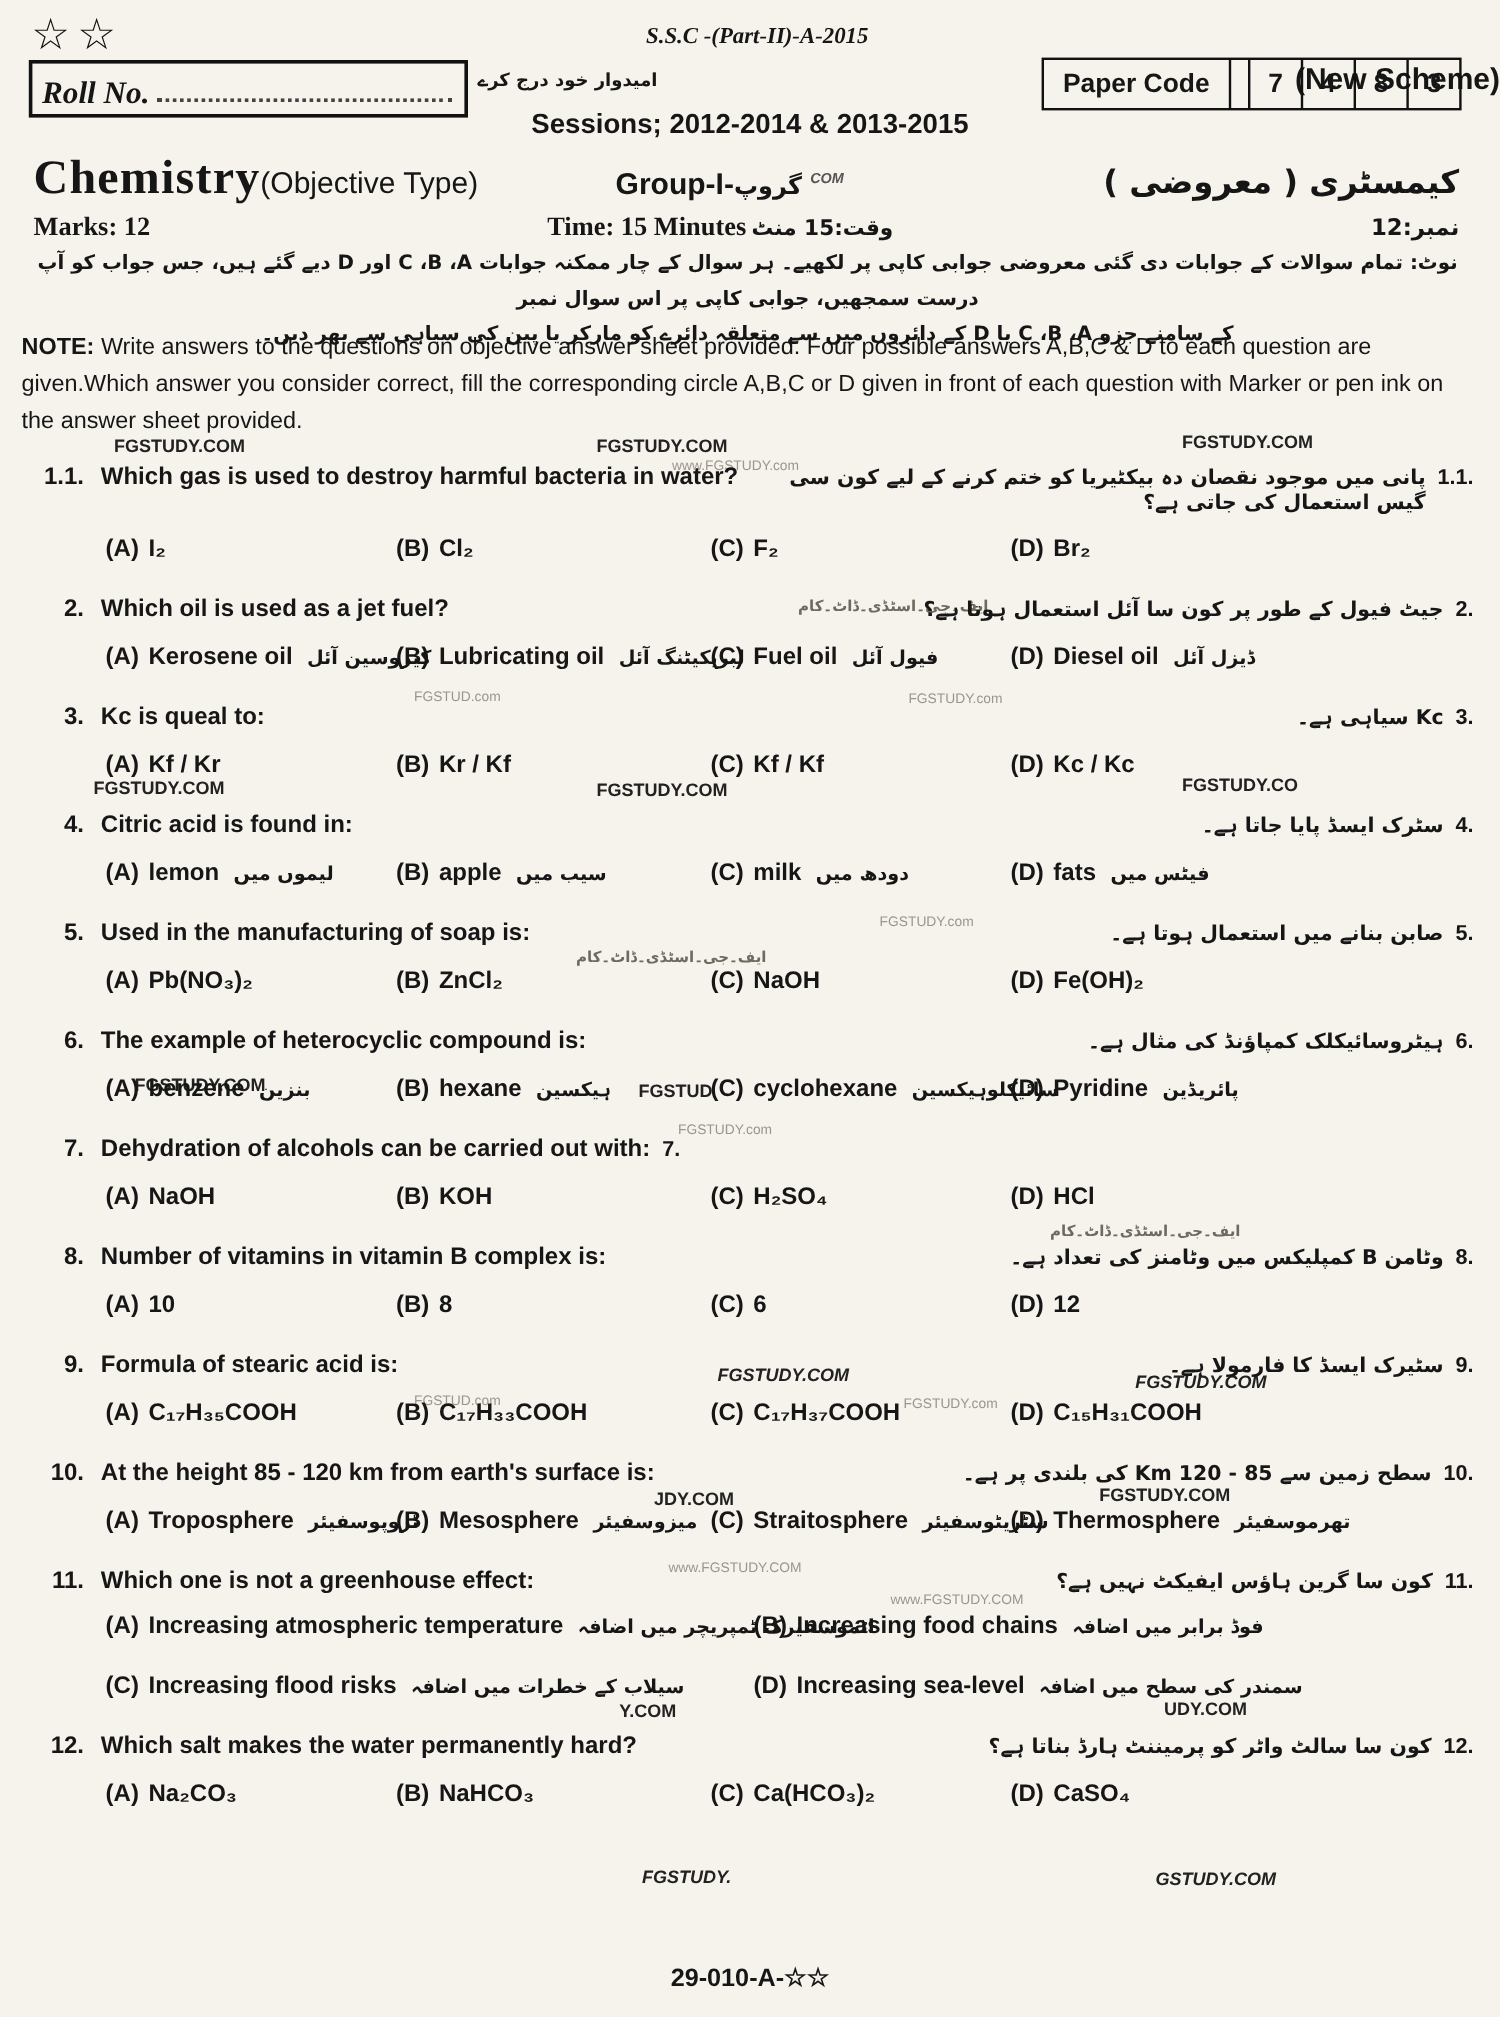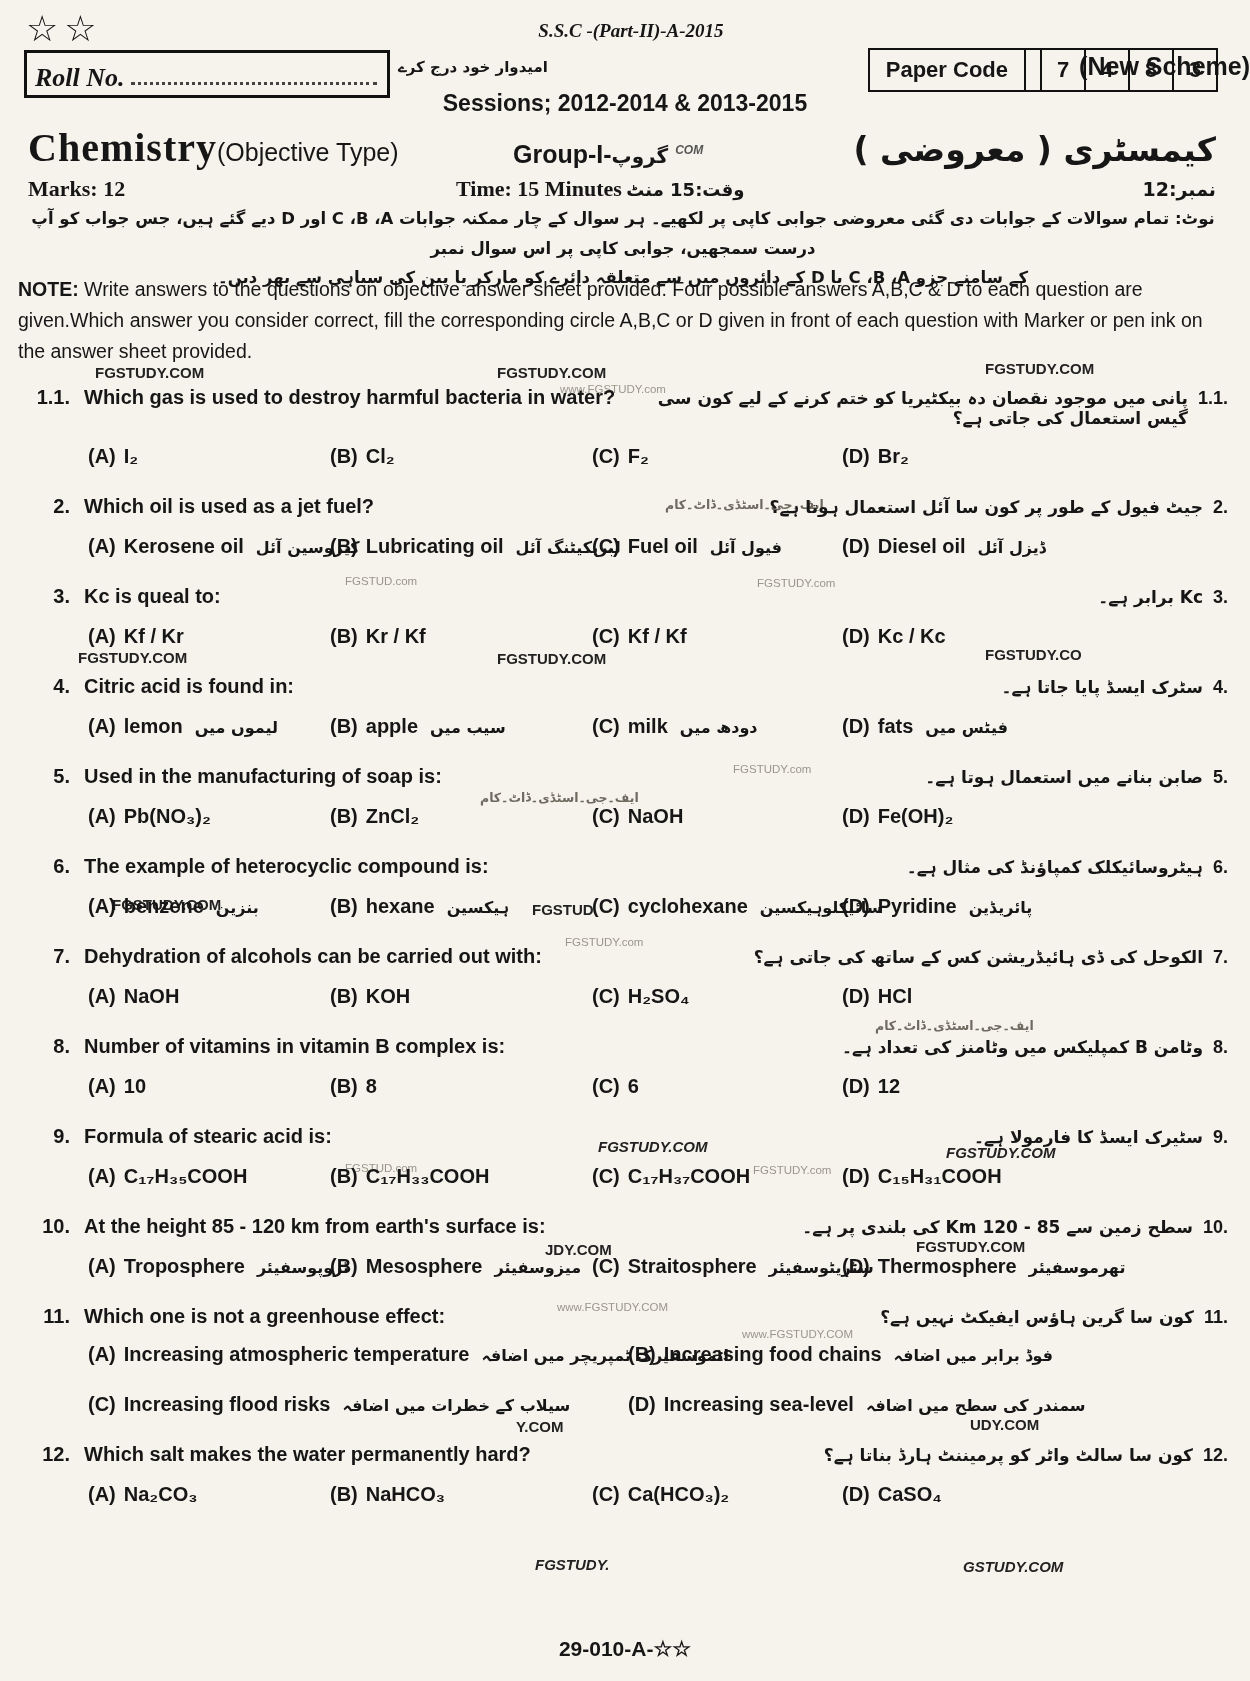--- a/index.html
+++ b/index.html
@@ -22,21 +22,21 @@
   .pc-label{font-weight:700;font-size:22px;padding:20px 16px;border-right:2px solid #111;display:flex;align-items:center;}
   .pc-gap{width:14px;}
   .pc-cell{width:42px;border-left:2px solid #111;display:flex;align-items:center;justify-content:center;
            font-weight:700;font-size:22px;}
   .title-row{position:absolute;left:28px;right:34px;top:124px;display:flex;align-items:baseline;}
   .subject{font-family:"Liberation Serif",serif;font-weight:700;font-size:40px;letter-spacing:1px;}
   .objtype{font-size:25px;font-weight:500;}
   .group-wrap{position:absolute;left:485px;top:16px;font-weight:700;font-size:25px;white-space:nowrap;}
   .group-ur{font-size:20px;font-weight:700;}
   .group-wm{font-size:12px;font-style:italic;color:#555;vertical-align:super;}
-  .subject-ur{margin-left:auto;font-size:33px;font-weight:700;}
+  .subject-ur{margin-left:auto;font-size:27px;font-weight:700;}
   .marks-row{position:absolute;left:28px;right:34px;top:176px;display:flex;align-items:baseline;}
   .marks{font-family:"Liberation Serif",serif;font-weight:700;font-size:22px;}
   .time-wrap{position:absolute;left:428px;white-space:nowrap;}
   .time{font-family:"Liberation Serif",serif;font-weight:700;font-size:22px;}
   .time-ur{font-size:18px;font-weight:700;}
   .marks-ur{margin-left:auto;font-size:19px;font-weight:700;}
   .urdu-note{position:absolute;left:16px;right:20px;top:204px;direction:rtl;text-align:center;
              font-family:"DejaVu Sans",sans-serif;font-weight:700;font-size:16.5px;line-height:1.8;}
   .en-note{position:absolute;left:18px;right:24px;top:274px;font-size:19.5px;line-height:1.58;font-weight:500;}
   .en-note b{font-weight:700;}
@@ -208,21 +208,21 @@
             <span class="txt">Diesel oil</span>
             <span class="our ur">ڈیزل آئل</span>
           </span>
       </div>
     </div>
 
     <div class="q">
       <div class="q-line">
         <span class="q-num">3.</span>
         <span class="q-en">Kc  is queal to:</span>
-        <span class="q-ur ur">Kc برابر ہے۔</span>
+        <span class="q-ur ur">Kc سیاہی ہے۔</span>
         <span class="q-num2">3.</span>
       </div>
       <div class="opts">
         <span class="opt">
             <span class="lab">(A)</span>
             <span class="txt">Kf / Kr</span>
             <span class="our ur"></span>
           </span>
         <span class="opt">
             <span class="lab">(B)</span>
@@ -332,21 +332,20 @@
             <span class="txt">Pyridine</span>
             <span class="our ur">پائریڈین</span>
           </span>
       </div>
     </div>
 
     <div class="q">
       <div class="q-line">
         <span class="q-num">7.</span>
         <span class="q-en">Dehydration of alcohols can be carried out with:</span>
-        <span class="q-ur ur">الکوحل کی ڈی ہائیڈریشن کس کے ساتھ کی جاتی ہے؟</span>
         <span class="q-num2">7.</span>
       </div>
       <div class="opts">
         <span class="opt">
             <span class="lab">(A)</span>
             <span class="txt">NaOH</span>
             <span class="our ur"></span>
           </span>
         <span class="opt">
             <span class="lab">(B)</span>

